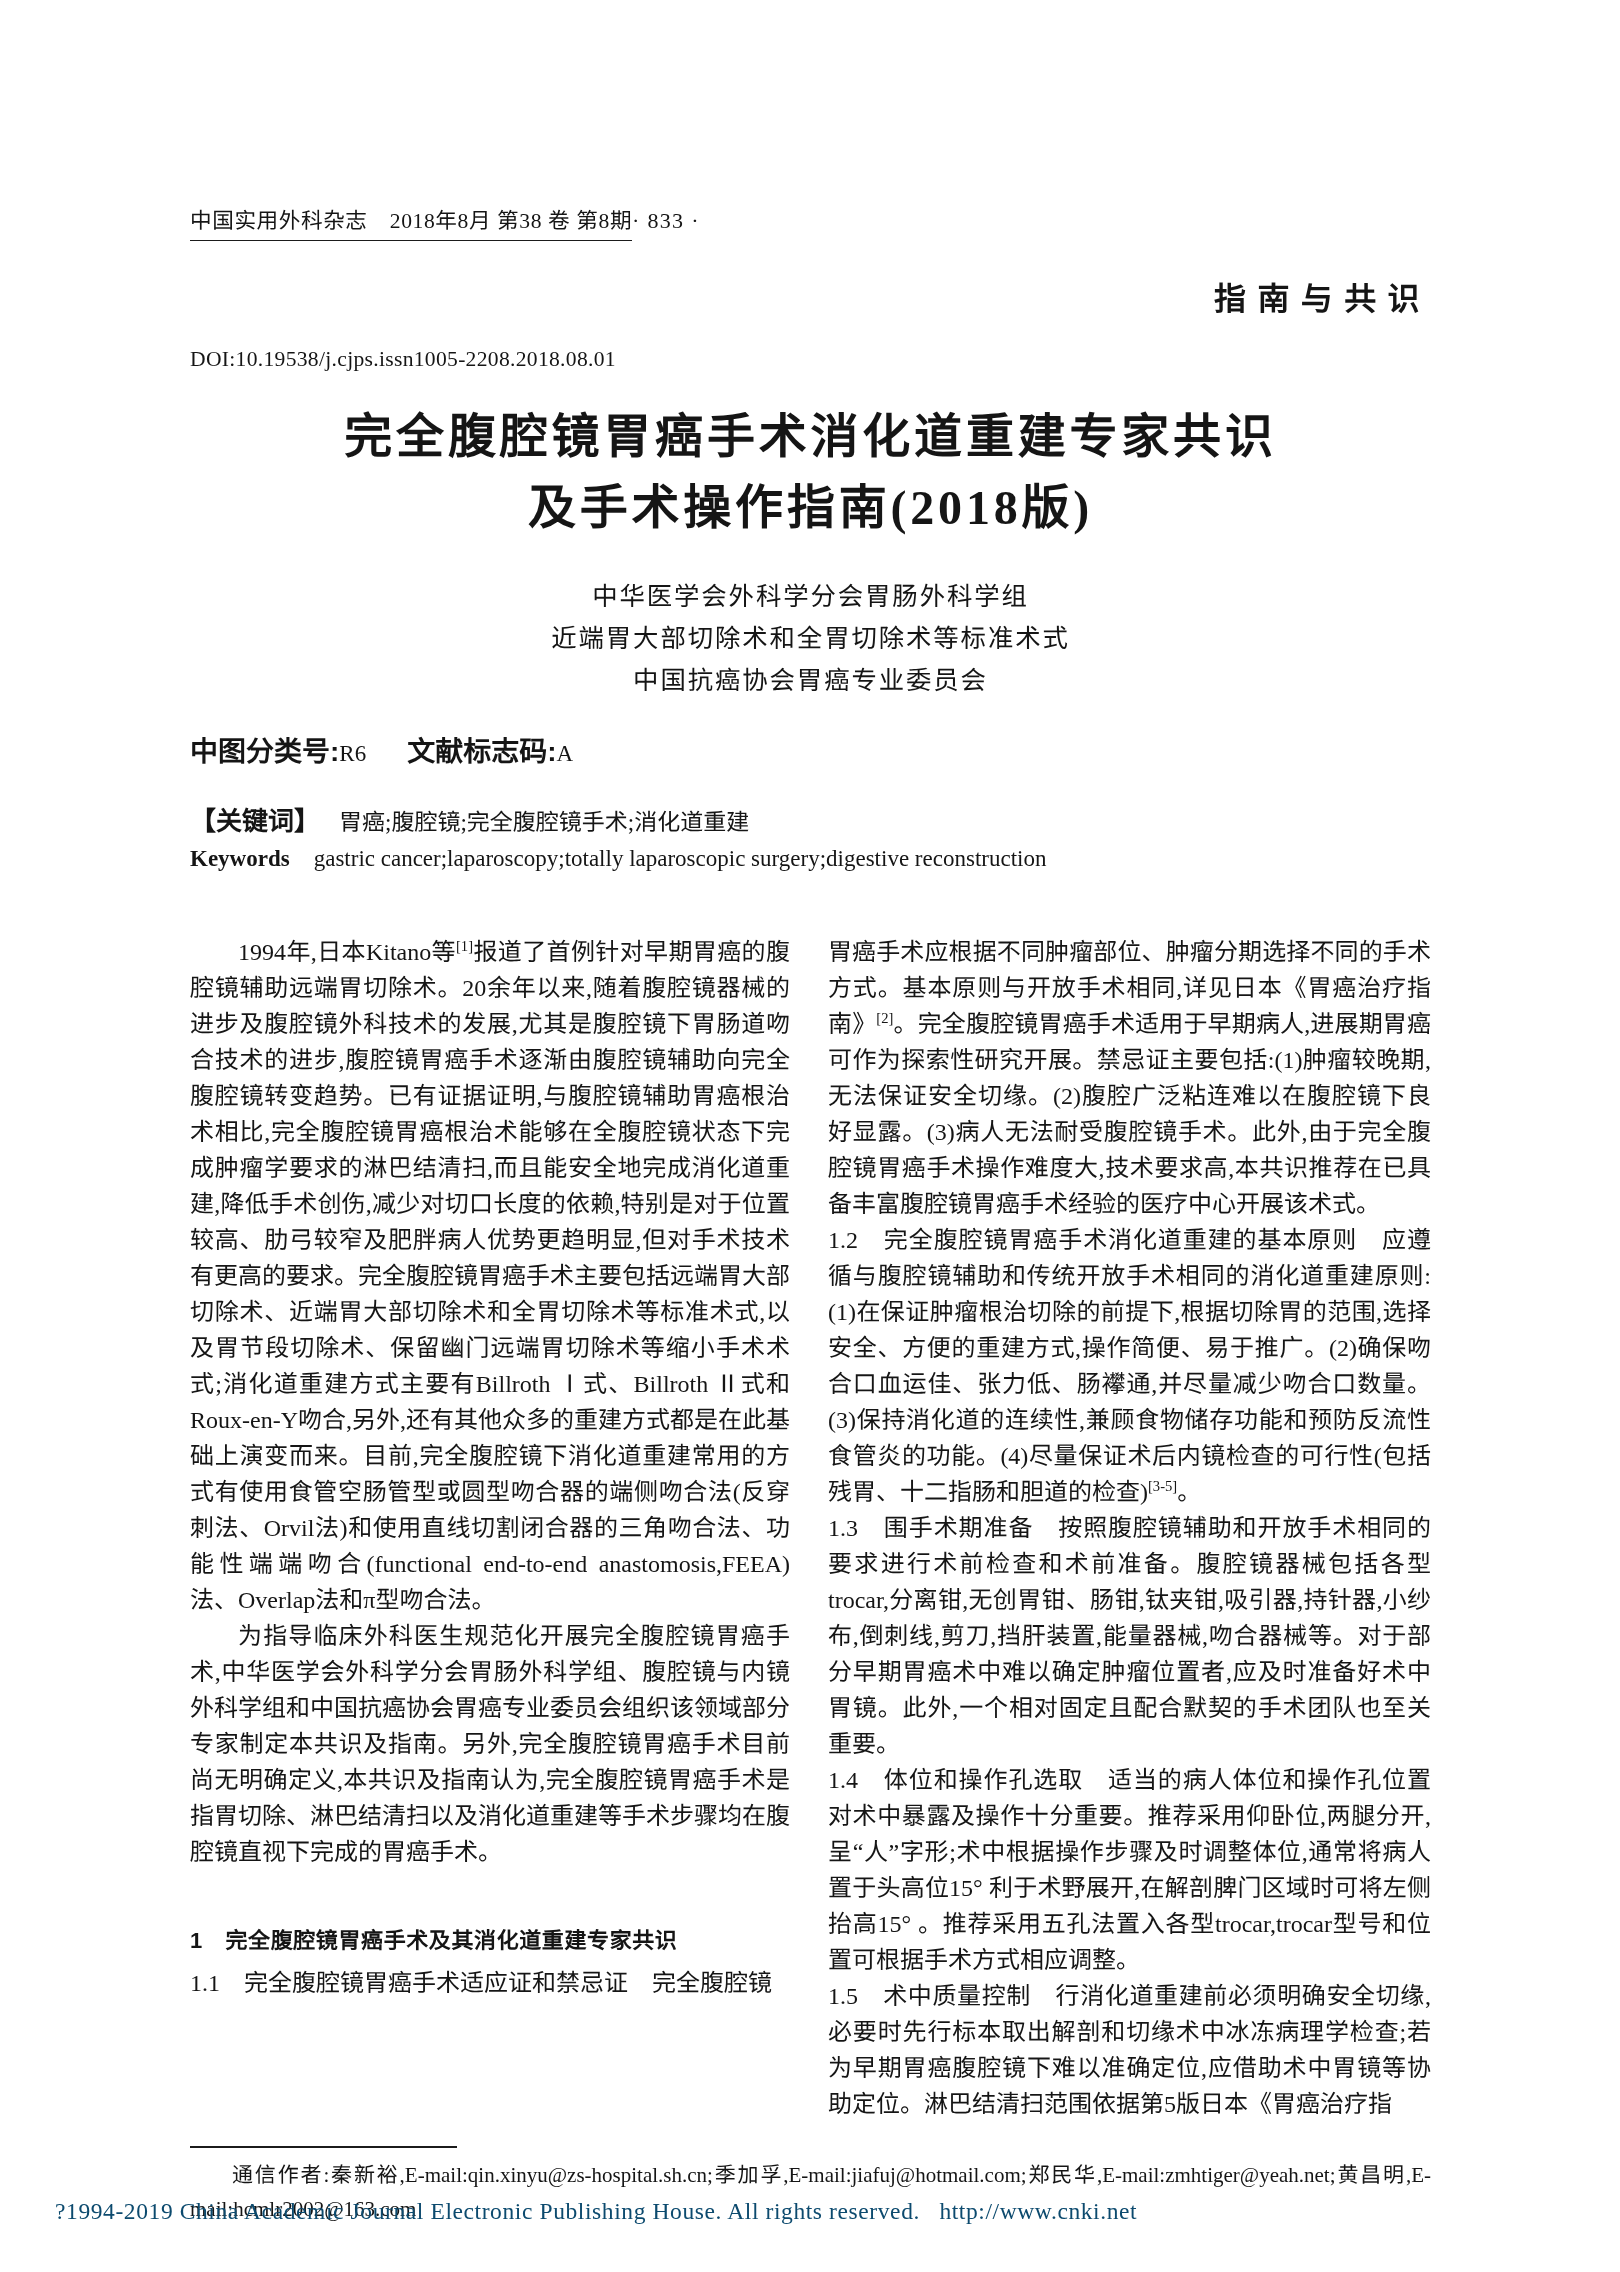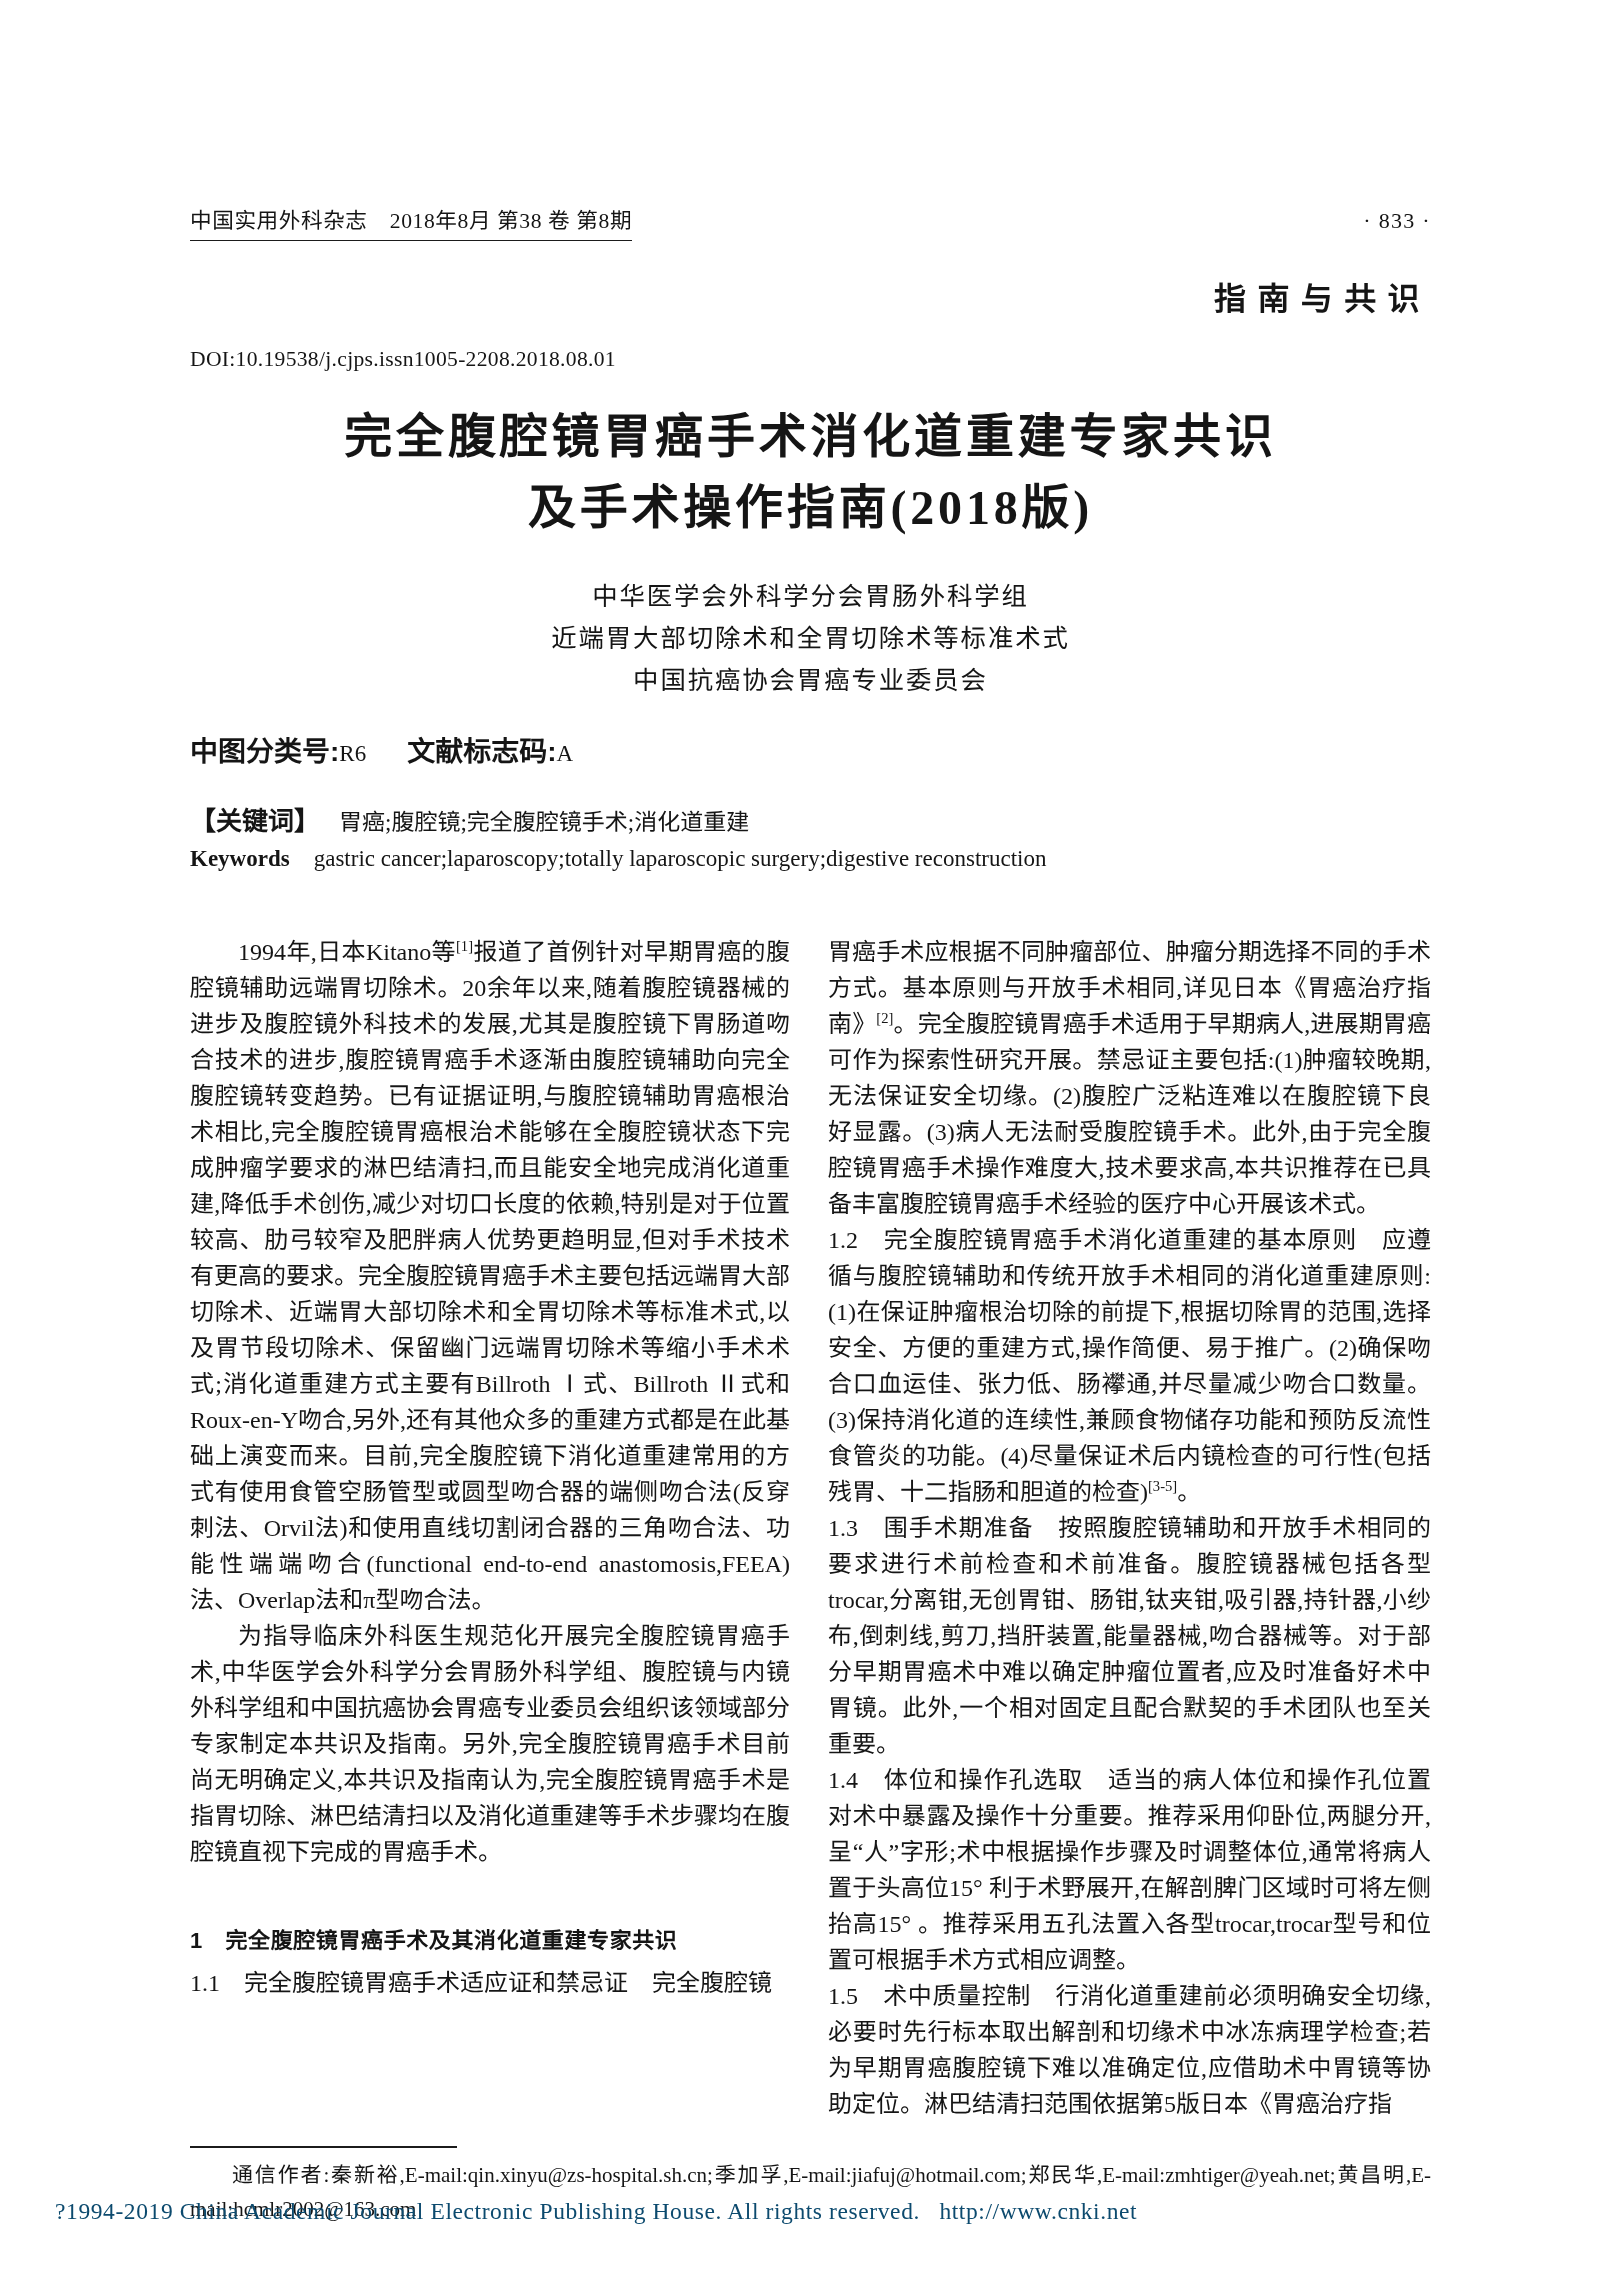--- a/index.html
+++ b/index.html
@@ -7,21 +7,21 @@
     position:relative;
     width:1620px; height:2273px;
     background:#ffffff;
     color:#151515;
     font-family:"Liberation Serif", serif;
     box-sizing:border-box;
     padding:203px 189px 0 190px;
     overflow:hidden;
   }
   
-  .header-row { display:flex; justify-content:space-between; align-items:baseline; font-size:21.6px; }
+  .header-row { display:flex; justify-content:flex-start; align-items:baseline; font-size:21.6px; }
   .journal-citation { border-bottom:1.9px solid #1b1b1b; padding-bottom:6.3px; letter-spacing:0.6px; }
   .page-number { font-size:22px; letter-spacing:1.3px; }
   .section-label-row { text-align:right; margin-top:32px; }
   .section-label { font-size:32px; font-weight:700; letter-spacing:11.4px; }
   .doi-row { margin-top:28px; font-size:21.6px; letter-spacing:0.3px; }
   
   .title-block { margin-top:29px; text-align:center; font-weight:700; font-size:48px; line-height:71px; letter-spacing:3.8px; }
   .affiliations { margin-top:32px; text-align:center; font-size:25.4px; line-height:42px; letter-spacing:1.9px; }
   .affiliation-line { display:block; }
   

